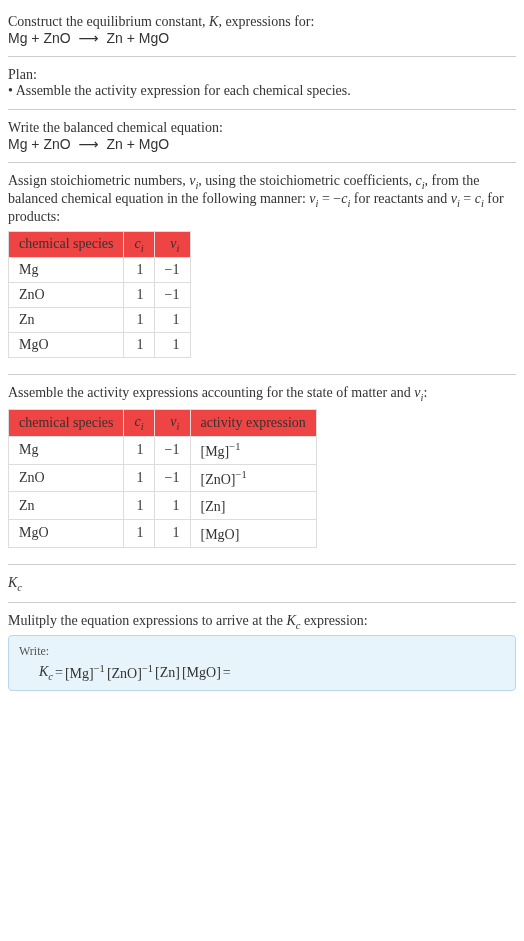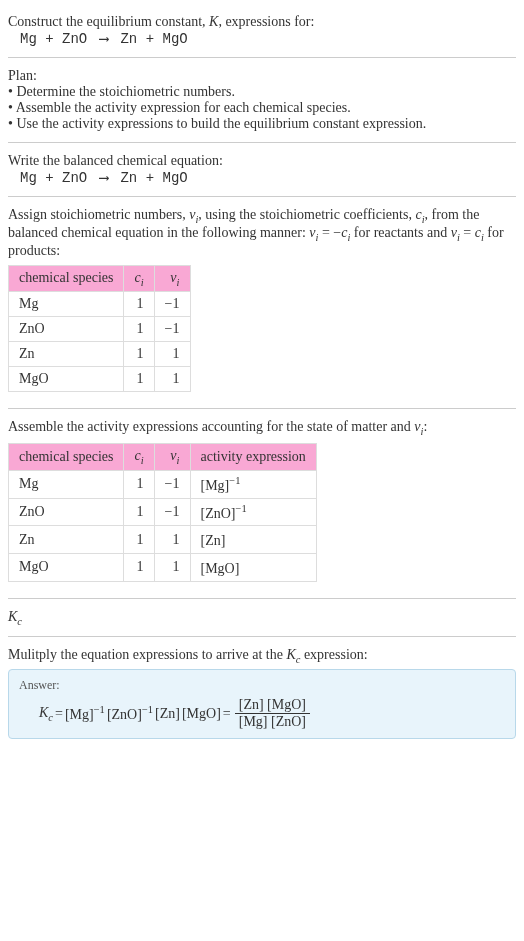--- a/index.html
+++ b/index.html
@@ -13,35 +13,34 @@
     }
     .section {
       padding: 6px 0;
     }
     hr {
       border: none;
       border-top: 1px solid #ccc;
       margin: 4px 0;
     }
     .equation {
-      font-family: Liberation Mono, monospace;
-      margin-left: 12px;
+      font-family: Liberation Sans, sans-serif;
     }
     .arrow { padding: 0 4px; }
     table {
       border-collapse: collapse;
       margin: 6px 0;
     }
     th, td {
       border: 1px solid #ddd;
       padding: 4px 10px;
       text-align: left;
       font-weight: normal;
     }
-    th { background: #f9a8d4; }
+    th { background: #ef4444; }
     td.center, th.center { text-align: right; }
     .sub { vertical-align: sub; font-size: 0.75em; font-style: italic; }
     .sup { vertical-align: super; font-size: 0.75em; }
     .ital { font-style: italic; }
     .answer-box {
       background: #e8f4fb;
       border: 1px solid #b8d8ea;
       border-radius: 4px;
       padding: 8px 10px;
       margin-top: 4px;
@@ -84,23 +83,21 @@
   <div class="equation">
     <span>Mg + ZnO</span>
     <span class="arrow">⟶</span>
     <span>Zn + MgO</span>
   </div>
 </div>
 <hr>
 
 <div class="section">
   <div>Plan:</div>
-  <div>• Determine the stoichiometric numbers.</div>
   <div>• Assemble the activity expression for each chemical species.</div>
-  <div>• Use the activity expressions to build the equilibrium constant expression.</div>
 </div>
 <hr>
 
 <div class="section">
   <div>Write the balanced chemical equation:</div>
   <div class="equation">
     <span>Mg + ZnO</span>
     <span class="arrow">⟶</span>
     <span>Zn + MgO</span>
   </div>
@@ -189,28 +186,24 @@
     <span class="ital">K</span><span class="sub">c</span>
   </div>
 </div>
 <hr>
 
 <div class="section">
   <div>
     <span>Mulitply the equation expressions to arrive at the </span><span class="ital">K</span><span class="sub">c</span><span> expression:</span>
   </div>
   <div class="answer-box">
-    <div class="answer-label">Answer:</div>
+    <div class="answer-label">Write:</div>
     <div class="kc-line">
       <span><span class="ital">K</span><span class="sub">c</span></span>
       <span> = </span>
       <span><span>[Mg]</span><span class="sup">−1</span></span>
       <span><span>[ZnO]</span><span class="sup">−1</span></span>
       <span>[Zn]</span>
       <span>[MgO]</span>
       <span> = </span>
-      <span class="frac">
-        <span class="num">[Zn] [MgO]</span>
-        <span class="den">[Mg] [ZnO]</span>
-      </span>
     </div>
   </div>
 </div>
 
 </body></html>

